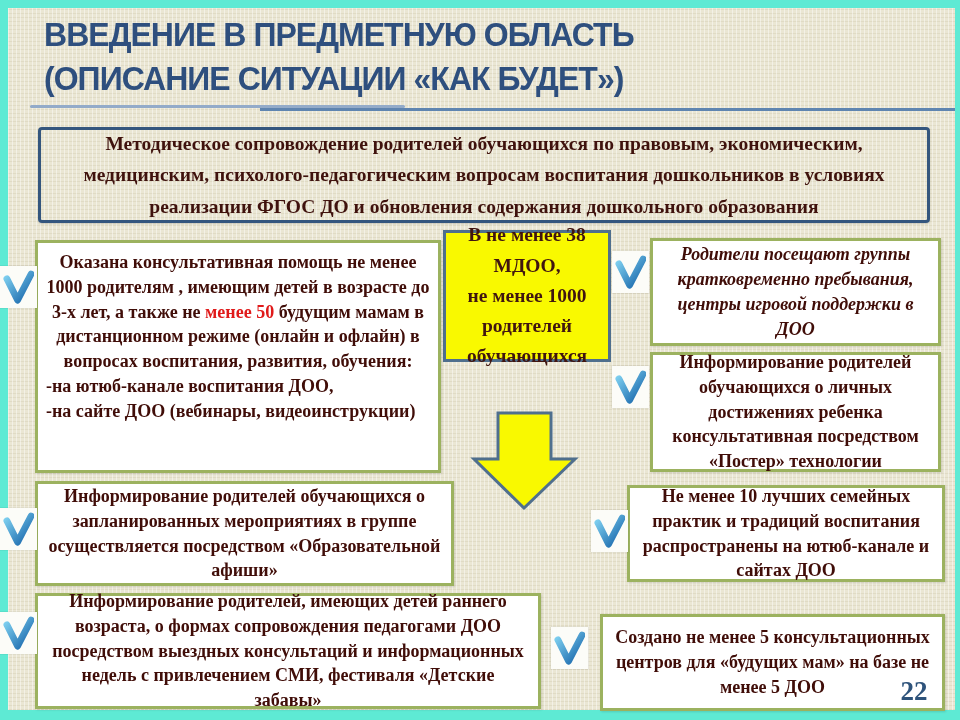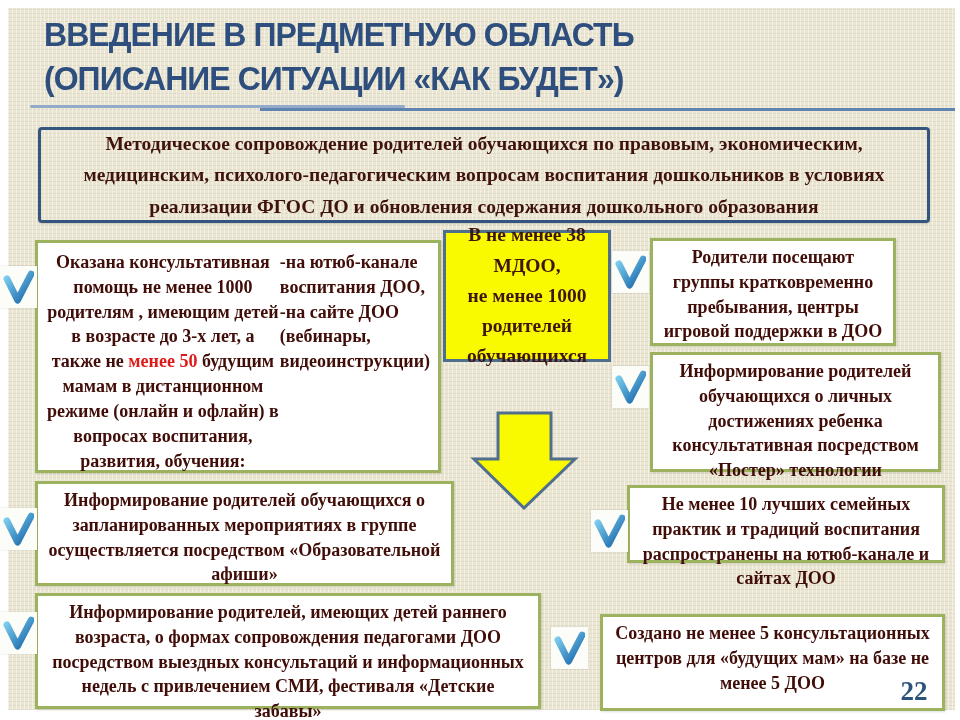--- a/index.html
+++ b/index.html
@@ -3,21 +3,21 @@
 <meta charset="utf-8">
 <style>
   html,body{margin:0;padding:0;}
   body{
     width:960px;height:720px;
     font-family:"Liberation Serif", serif;
     position:relative;
     background:#6b2735;
     overflow:hidden;
   }
-  .frame{position:absolute;left:0;top:0;width:960px;height:720px;background:#ffffff;}
+  .frame{position:absolute;left:0;top:0;width:960px;height:720px;background:#5eead4;}
   .stage{
     position:absolute;left:8px;top:8px;right:5px;bottom:10px;
     background-color:#eae6d3;
     background-image:
       repeating-linear-gradient(90deg, rgba(255,255,255,.45) 0 1px, rgba(0,0,0,0) 1px 4px),
       repeating-linear-gradient(0deg, rgba(205,198,170,.35) 0 1px, rgba(0,0,0,0) 1px 4px);
   }
   .title{
     position:absolute;left:44px;top:12px;width:900px;
     font-family:"Liberation Sans", sans-serif;
@@ -36,31 +36,31 @@
     display:flex;align-items:center;justify-content:center;
     text-align:center;
     font-weight:bold;font-size:19.5px;line-height:1.62;color:#3f120d;
     padding:2px 14px;
     box-shadow:0 1px 2px rgba(0,0,0,.15);
   }
   .box{
     position:absolute;background:#ffffff;border:3px solid #9cb25f;
     box-sizing:border-box;color:#400d08;font-weight:bold;
     font-size:18px;line-height:1.38;text-align:center;
-    display:flex;flex-direction:row;justify-content:center;
+    display:flex;flex-direction:column;justify-content:center;
     padding:4px 8px;
     box-shadow:1px 1px 2px rgba(0,0,0,.12);
   }
   .left1{left:35px;top:240px;width:406px;height:233px;justify-content:flex-start;padding-top:7px;}
   .left1 .items{text-align:left;width:372px;}
   .left2{left:35px;top:481px;width:419px;height:105px;}
   .left3{left:35px;top:593px;width:506px;height:116px;}
-  .right1{left:650px;top:238px;width:246px;height:108px;}
+  .right1{left:650px;top:238px;width:291px;height:108px;font-style:italic;}
   .right2{left:650px;top:352px;width:291px;height:120px;}
-  .right3{left:627px;top:485px;width:318px;height:78px;}
+  .right3{left:627px;top:485px;width:318px;height:97px;}
   .right4{left:600px;top:599px;width:345px;height:97px;margin-top:15px;}
   .red{color:#e01a1a;}
   .yellow-box{
     position:absolute;left:443px;top:230px;width:168px;height:132px;
     background:#f9f900;border:3px solid #4f6f8d;box-sizing:border-box;
     display:flex;align-items:center;justify-content:center;text-align:center;
     font-weight:bold;font-size:19.5px;line-height:1.55;color:#401510;
     padding:0 10px;
   }
   .yellow-box span{display:block;}

